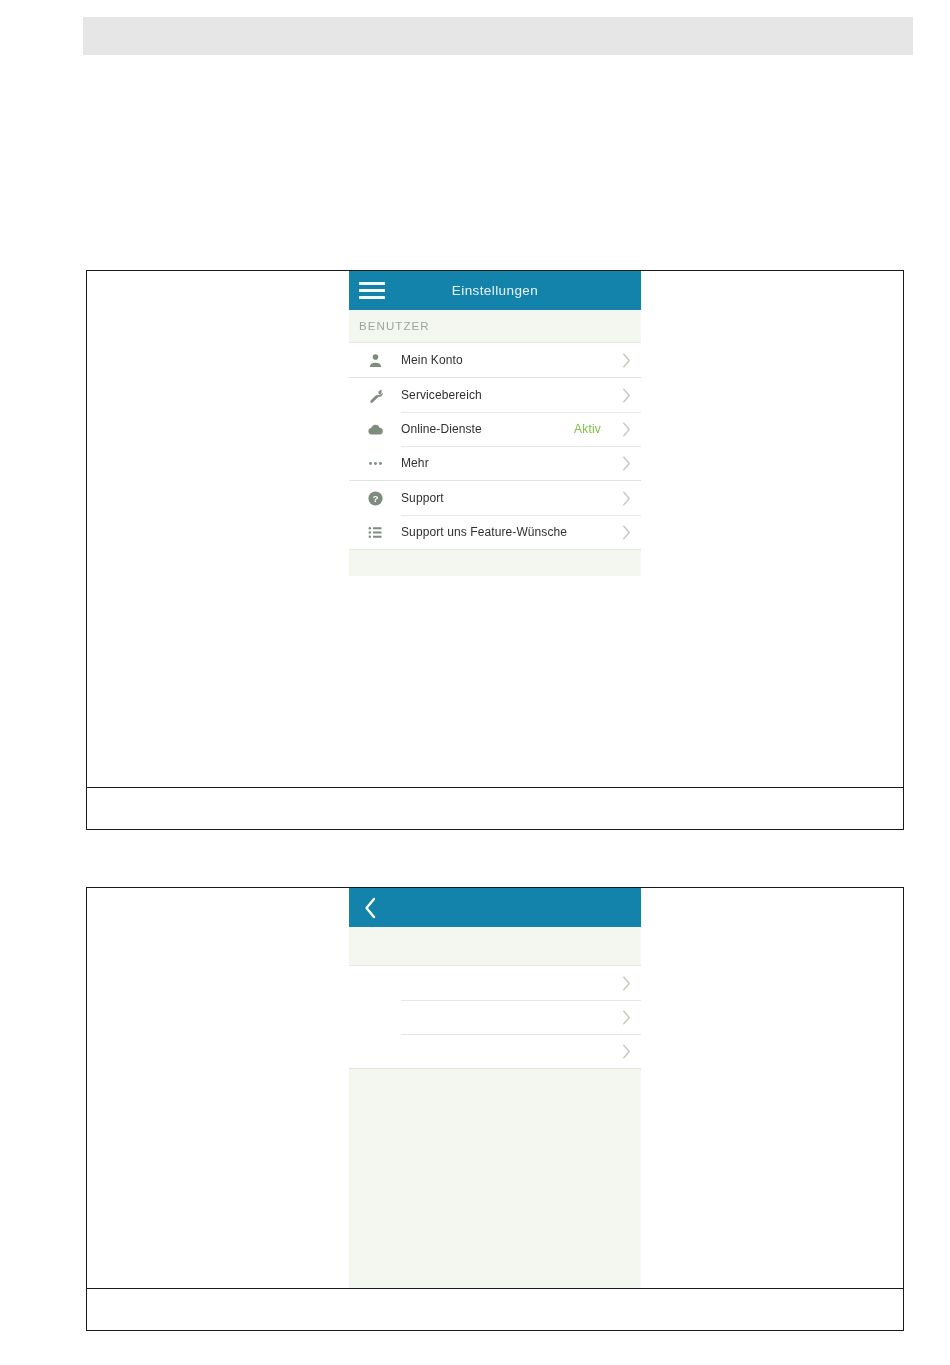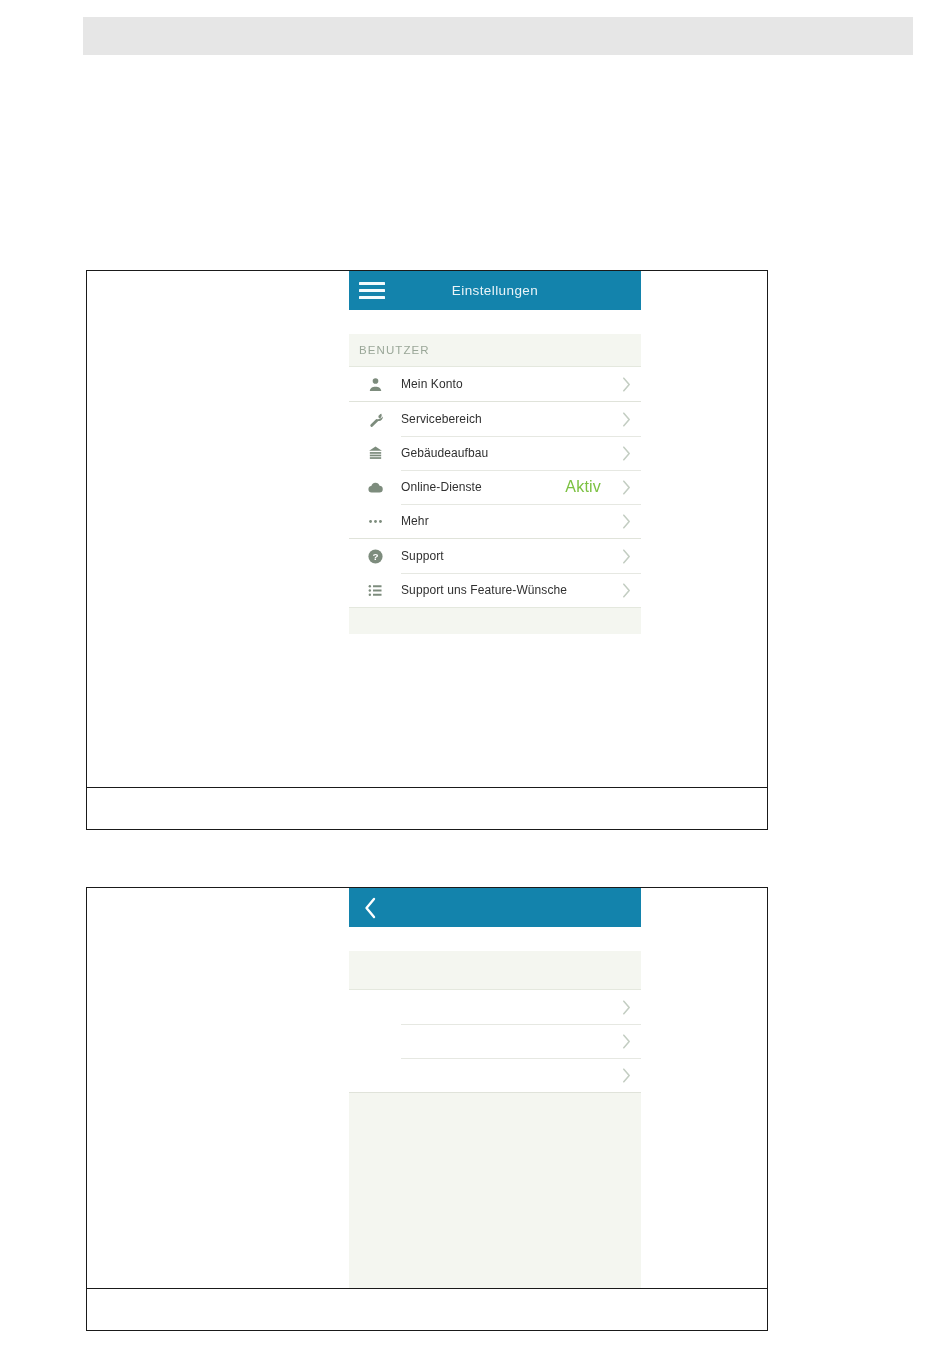--- a/index.html
+++ b/index.html
@@ -23,21 +23,21 @@
     top: 17px;
     width: 830px;
     height: 38px;
     background: #e6e6e6;
   }
 
   
   .figure {
     position: absolute;
     left: 86px;
-    width: 682px;
+    width: 818px;
     border: 1.5px solid #1a1a1a;
     box-sizing: border-box;
     background: #ffffff;
   }
   .figure-1 { top: 270px; height: 560px; }
   .figure-2 { top: 887px; height: 444px; }
 
   .fig-body {
     position: relative;
     width: 100%;
@@ -113,21 +113,20 @@
 
   
   .section-band {
     background: #f4f6f0;
     height: 33px;
     display: flex;
     align-items: center;
     padding-left: 10px;
     box-sizing: border-box;
     border-bottom: 1px solid #e4e8de;
-    margin-top: 24px;
   }
   .section-band.tall { height: 39px; }
   .section-band .label {
     color: #9aa798;
     font-size: 11.5px;
     letter-spacing: 1.1px;
   }
   .section-band.blank { border-bottom: 1px solid #e4e8de; }
 
   
@@ -147,21 +146,21 @@
     justify-content: center;
   }
   .row .row-label {
     flex: 1;
     color: #303030;
     font-size: 12px;
     letter-spacing: 0.1px;
   }
   .row .row-value {
     color: #7cc142;
-    font-size: 16px;
+    font-size: 12px;
     margin-right: 10px;
     letter-spacing: 0.2px;
   }
   .row .chev-cell {
     width: 30px;
     min-width: 30px;
     display: flex;
     align-items: center;
     justify-content: center;
   }
@@ -259,36 +258,20 @@
           </div>
           <div class="row-label">Servicebereich</div>
           <div class="chev-cell">
             <svg width="9" height="15" viewBox="0 0 10 16">
               <path d="M2 1 L8 8 L2 15" fill="none" stroke="#c3cdc2" stroke-width="1.7" stroke-linecap="round" stroke-linejoin="round"></path>
             </svg>
           </div>
         </div>
 
 
-        <div class="row">
-          <div class="icon-cell">
-            <svg width="17" height="17" viewBox="0 0 24 24" fill="#7d8c7d">
-              <path d="M12 2 L21 8 H3 Z"></path>
-              <rect x="4" y="10" width="16" height="2.4"></rect>
-              <rect x="4" y="13.6" width="16" height="2.4"></rect>
-              <rect x="4" y="17.2" width="16" height="2.4"></rect>
-            </svg>
-          </div>
-          <div class="row-label">Gebäudeaufbau</div>
-          <div class="chev-cell">
-            <svg width="9" height="15" viewBox="0 0 10 16">
-              <path d="M2 1 L8 8 L2 15" fill="none" stroke="#c3cdc2" stroke-width="1.7" stroke-linecap="round" stroke-linejoin="round"></path>
-            </svg>
-          </div>
-        </div>
 
         <div class="row">
           <div class="icon-cell">
             <svg width="17" height="17" viewBox="0 0 24 24" fill="#7d8c7d">
               <path d="M6.5 19a4.5 4.5 0 0 1-.4-8.98A6 6 0 0 1 17.7 9.6 4.2 4.2 0 0 1 17.4 19z"></path>
             </svg>
           </div>
           <div class="row-label">Online-Dienste</div>
           <div class="row-value">Aktiv</div>
           <div class="chev-cell">

